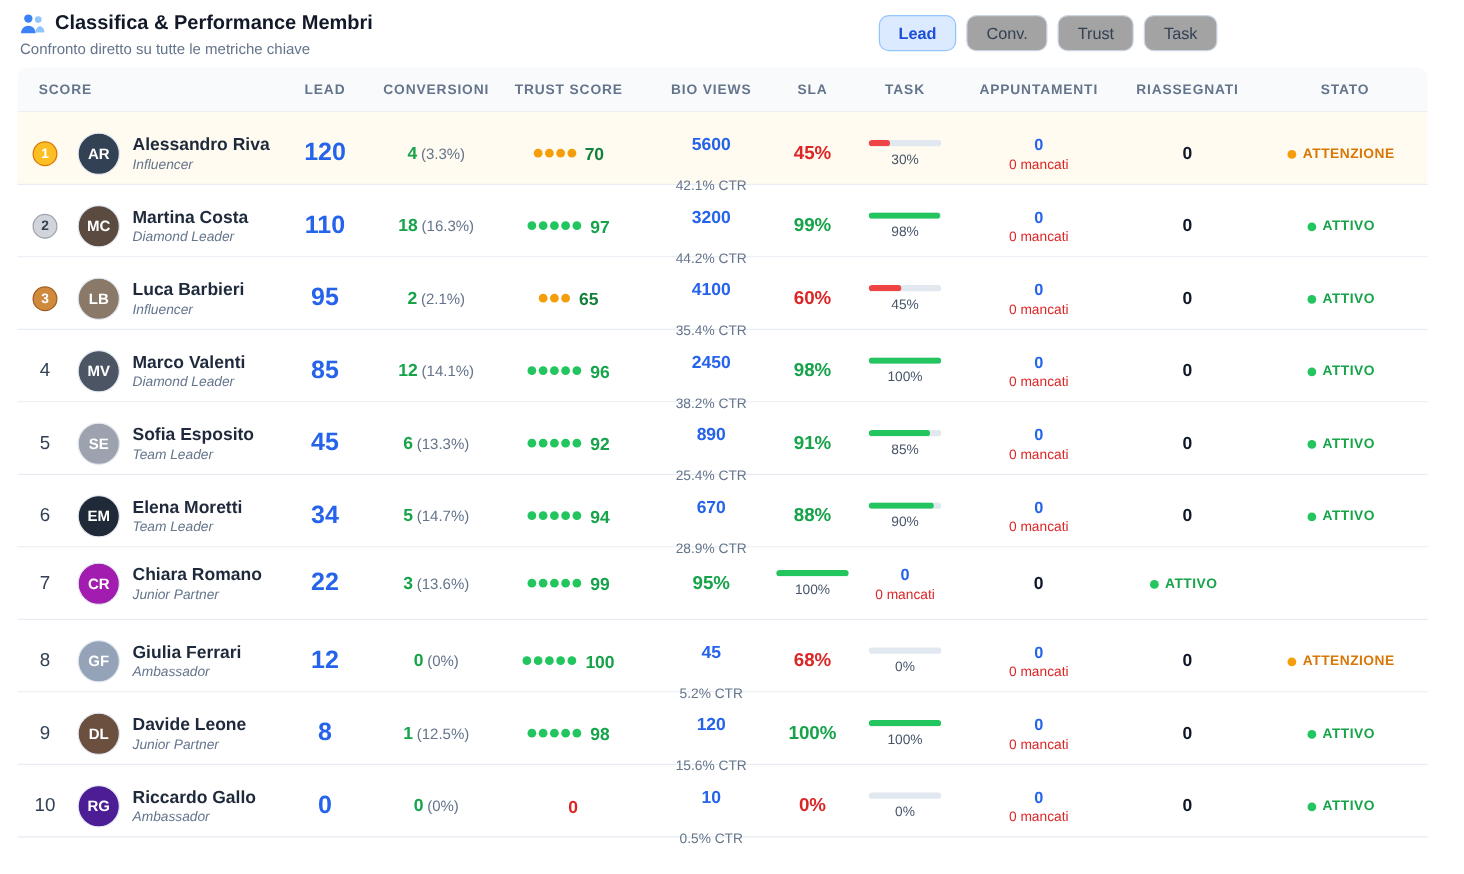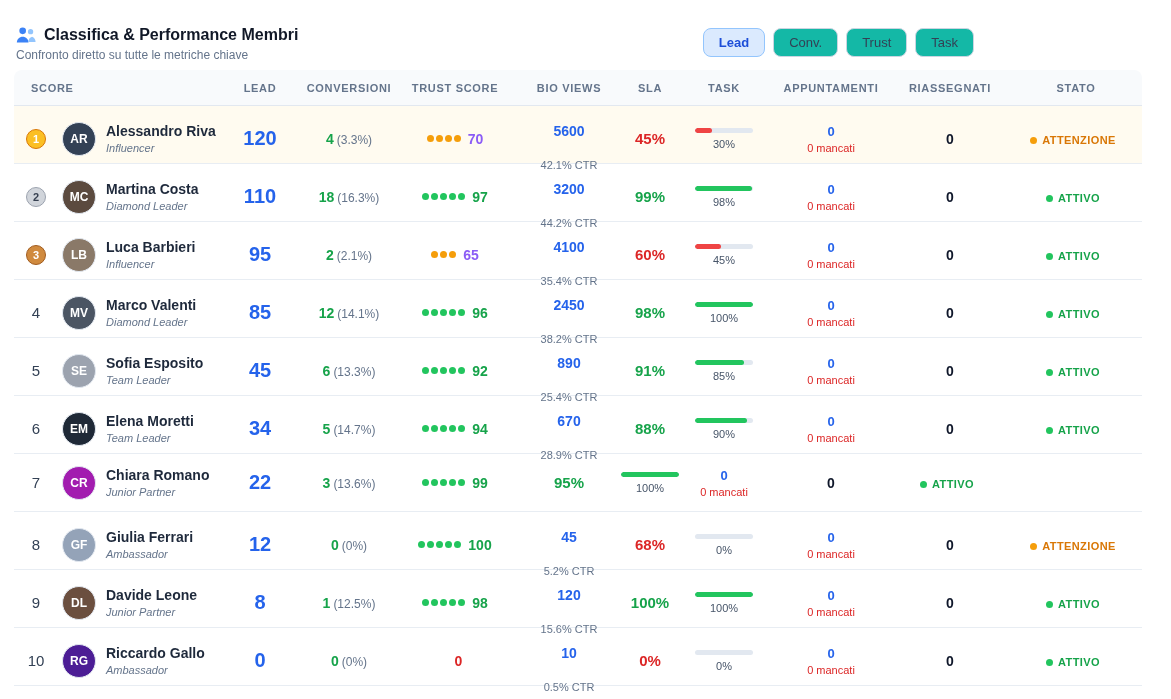--- a/index.html
+++ b/index.html
@@ -2,33 +2,33 @@
 <html><head>
 <meta charset="utf-8">
 <style>
   * { box-sizing: border-box; margin: 0; padding: 0; }
   html, body { width: 1171px; height: 699px; overflow: hidden; }
   body {
     font-family: "Liberation Sans", "DejaVu Sans", sans-serif;
     background: #ffffff;
     color: #0f172a;
   }
-  .page { padding: 22px 16px 0 14px; width: 1002px; }
+  .page { padding: 6px 16px 0 14px; width: 1002px; }
 
   
   .topbar { display: flex; justify-content: space-between; align-items: flex-start; padding: 4px 2px 8px 2px; }
   .title-row { display: flex; align-items: center; gap: 8px; }
   .title-row h1 { font-size: 16px; font-weight: bold; color: #111827; }
   .subtitle { font-size: 12px; color: #64748b; margin-top: 4px; }
   .users-icon { display: inline-flex; width: 20px; height: 18px; }
 
   .filters { display: flex; gap: 8px; margin-top: 2px; margin-right: 10px; }
   .filter-btn {
     font-family: inherit; font-size: 13px; color: #334155;
-    background: #14b8a6; border: 1px solid #cbd5e1; border-radius: 8px;
+    background: #a3a3a3; border: 1px solid #cbd5e1; border-radius: 8px;
     padding: 6px 15px; cursor: pointer; font-weight: 500;
   }
   .filter-btn.active { background: #dbeafe; border-color: #93c5fd; color: #1d4ed8; font-weight: bold; }
 
   
   .table { width: 1128px; }
   .grid-row {
     display: grid;
     grid-template-columns: 44px 160px 84px 94px 118px 110px 52px 96px 118px 120px 1fr;
     align-items: center;
@@ -73,21 +73,21 @@
 
   .conv-val { font-size: 14px; font-weight: bold; color: #16a34a; }
   .conv-pct { font-size: 12px; color: #64748b; margin-left: 3px; }
 
   .trust-cell { display: flex; align-items: center; justify-content: center; gap: 7px; }
   .dots { display: inline-flex; gap: 2px; }
   .dot { width: 7px; height: 7px; border-radius: 50%; display: inline-block; }
   .dot.orange { background: #f59e0b; }
   .dot.green  { background: #22c55e; }
   .trust-score { font-size: 14px; font-weight: bold; }
-  .trust-score.orange { color: #8b5cf6; text-align: center; }
+  .trust-score.orange { color: #15803d; text-align: center; }
   .trust-score.green  { color: #16a34a; }
   .trust-score.red    { color: #dc2626; }
 
   .bio-cell { display: flex; flex-direction: column; gap: 20px; margin-top: 17px; }
   .bio-val { font-size: 14px; font-weight: bold; color: #2563eb; }
   .ctr { font-size: 11px; color: #64748b; }
 
   .sla-val { font-size: 15px; font-weight: bold; }
   .sla-val.red { color: #dc2626; }
   .sla-val.green { color: #16a34a; }

